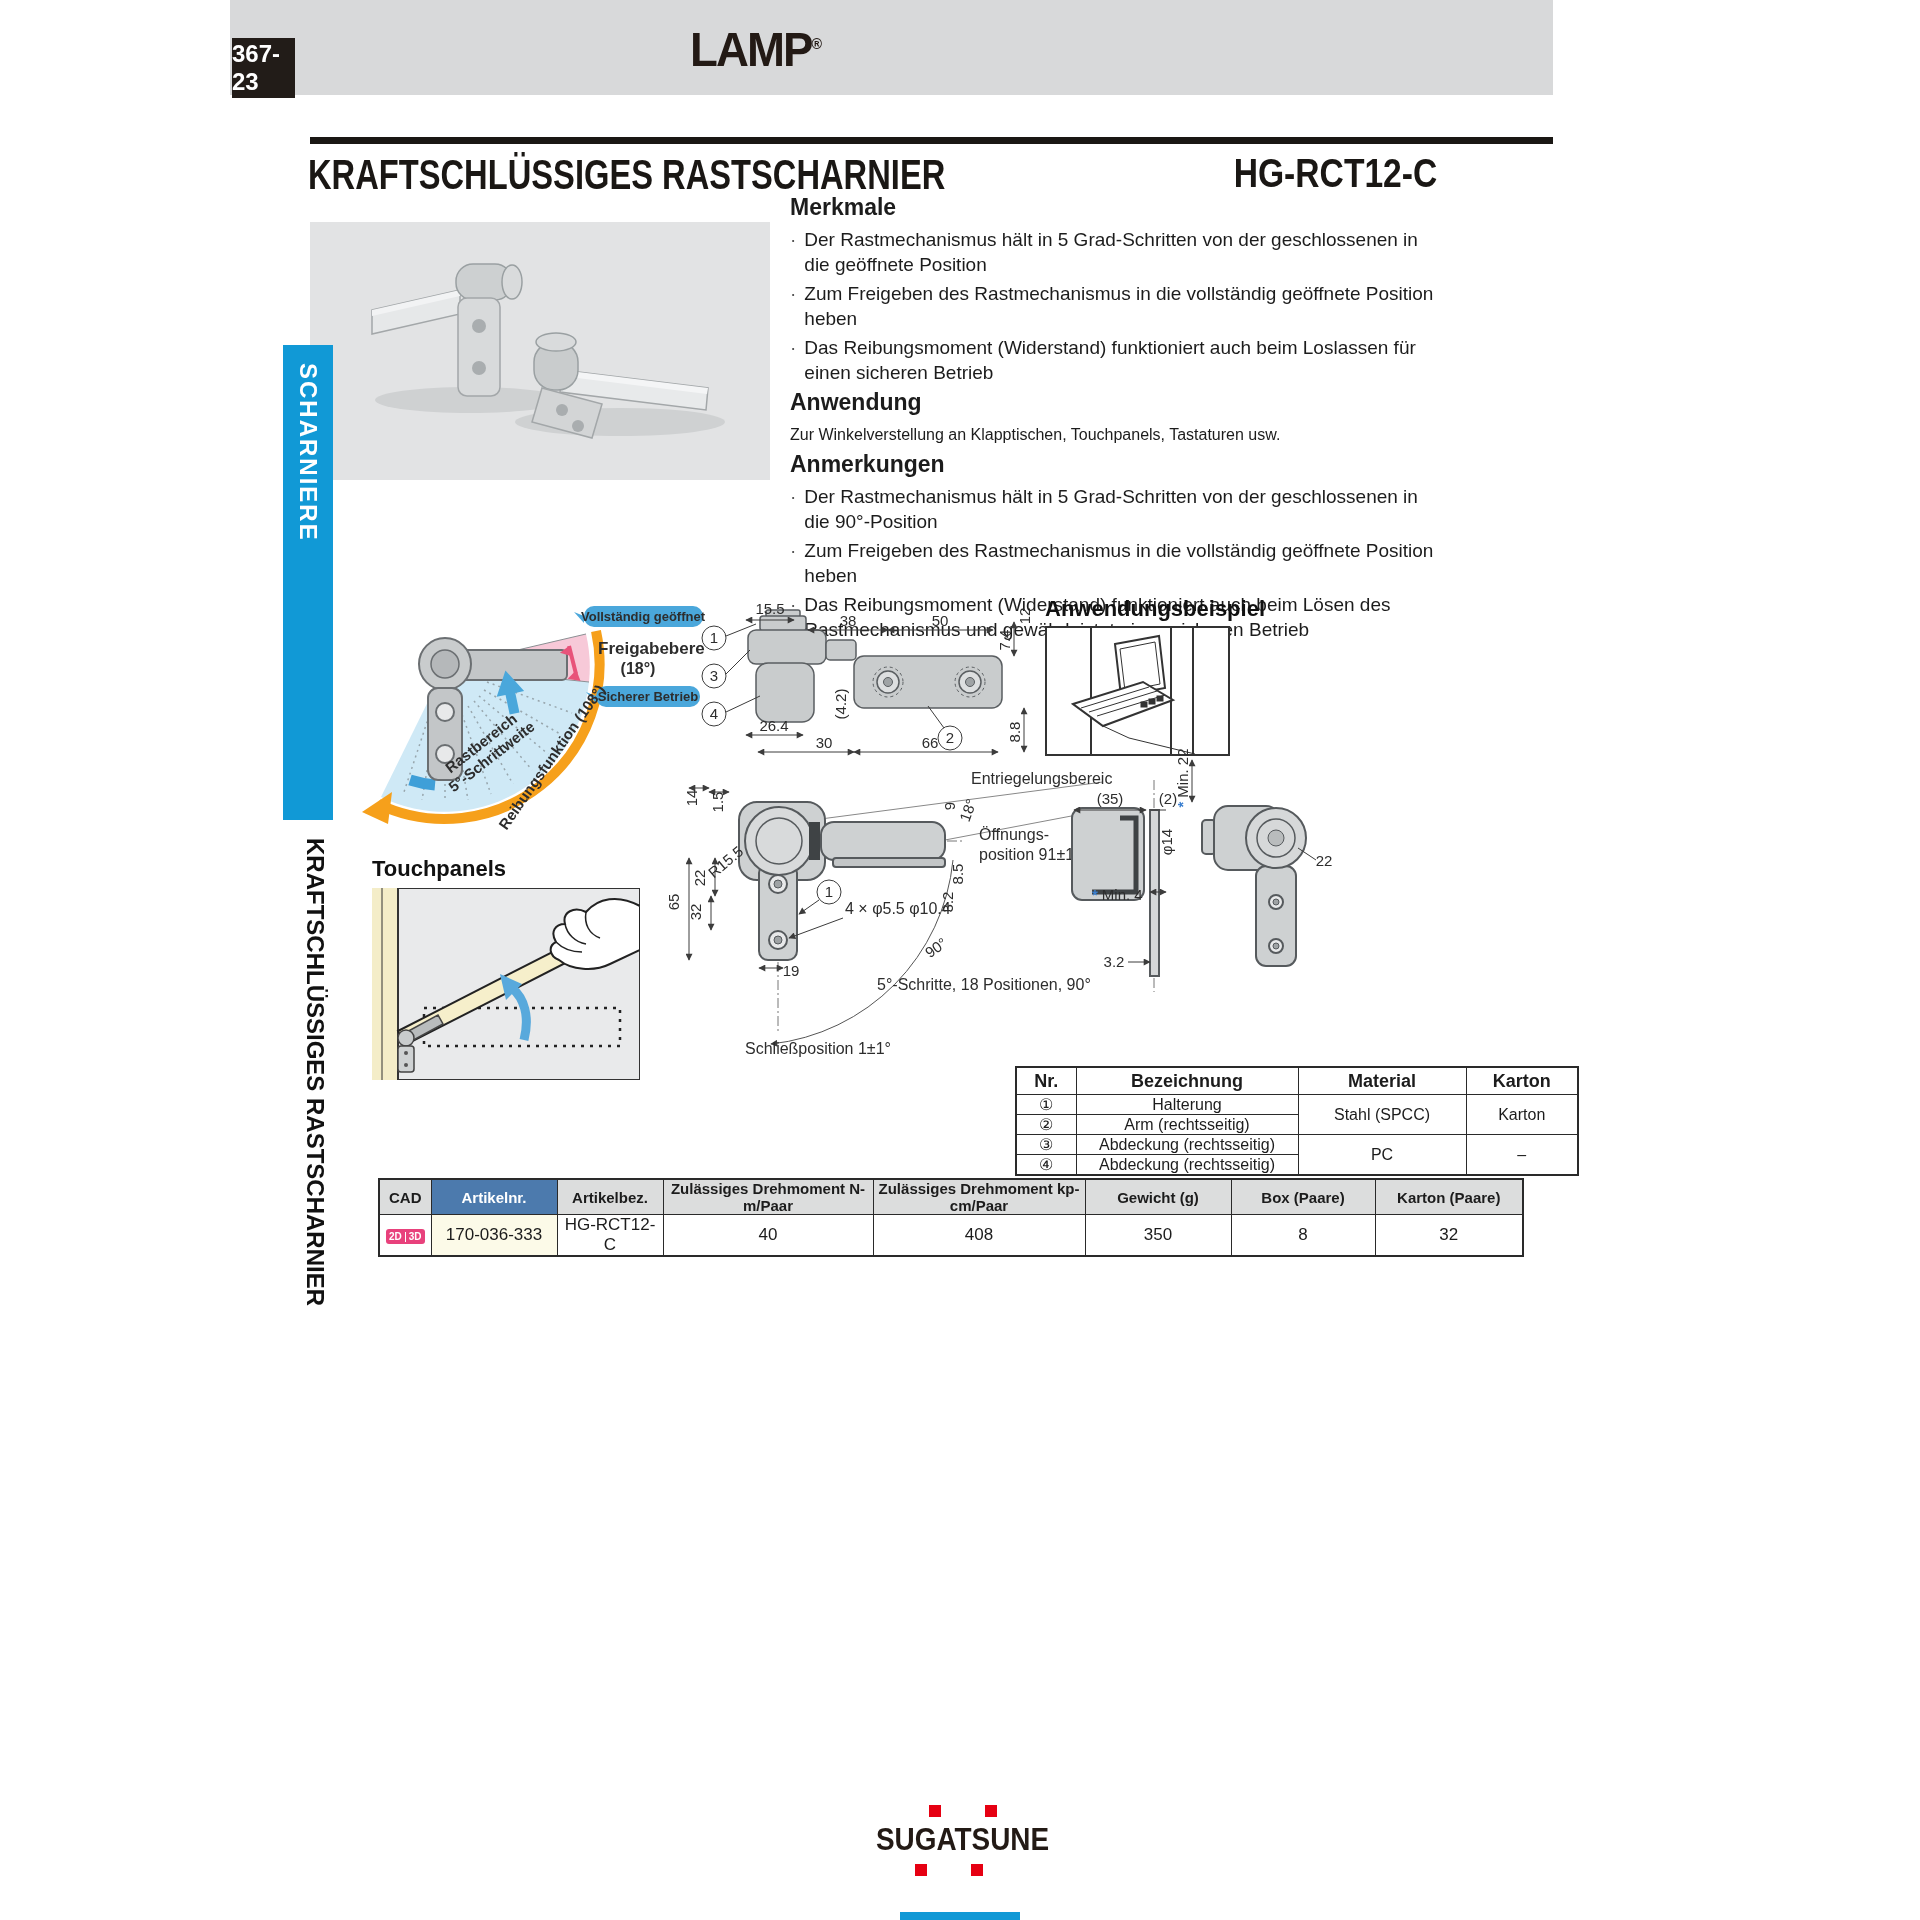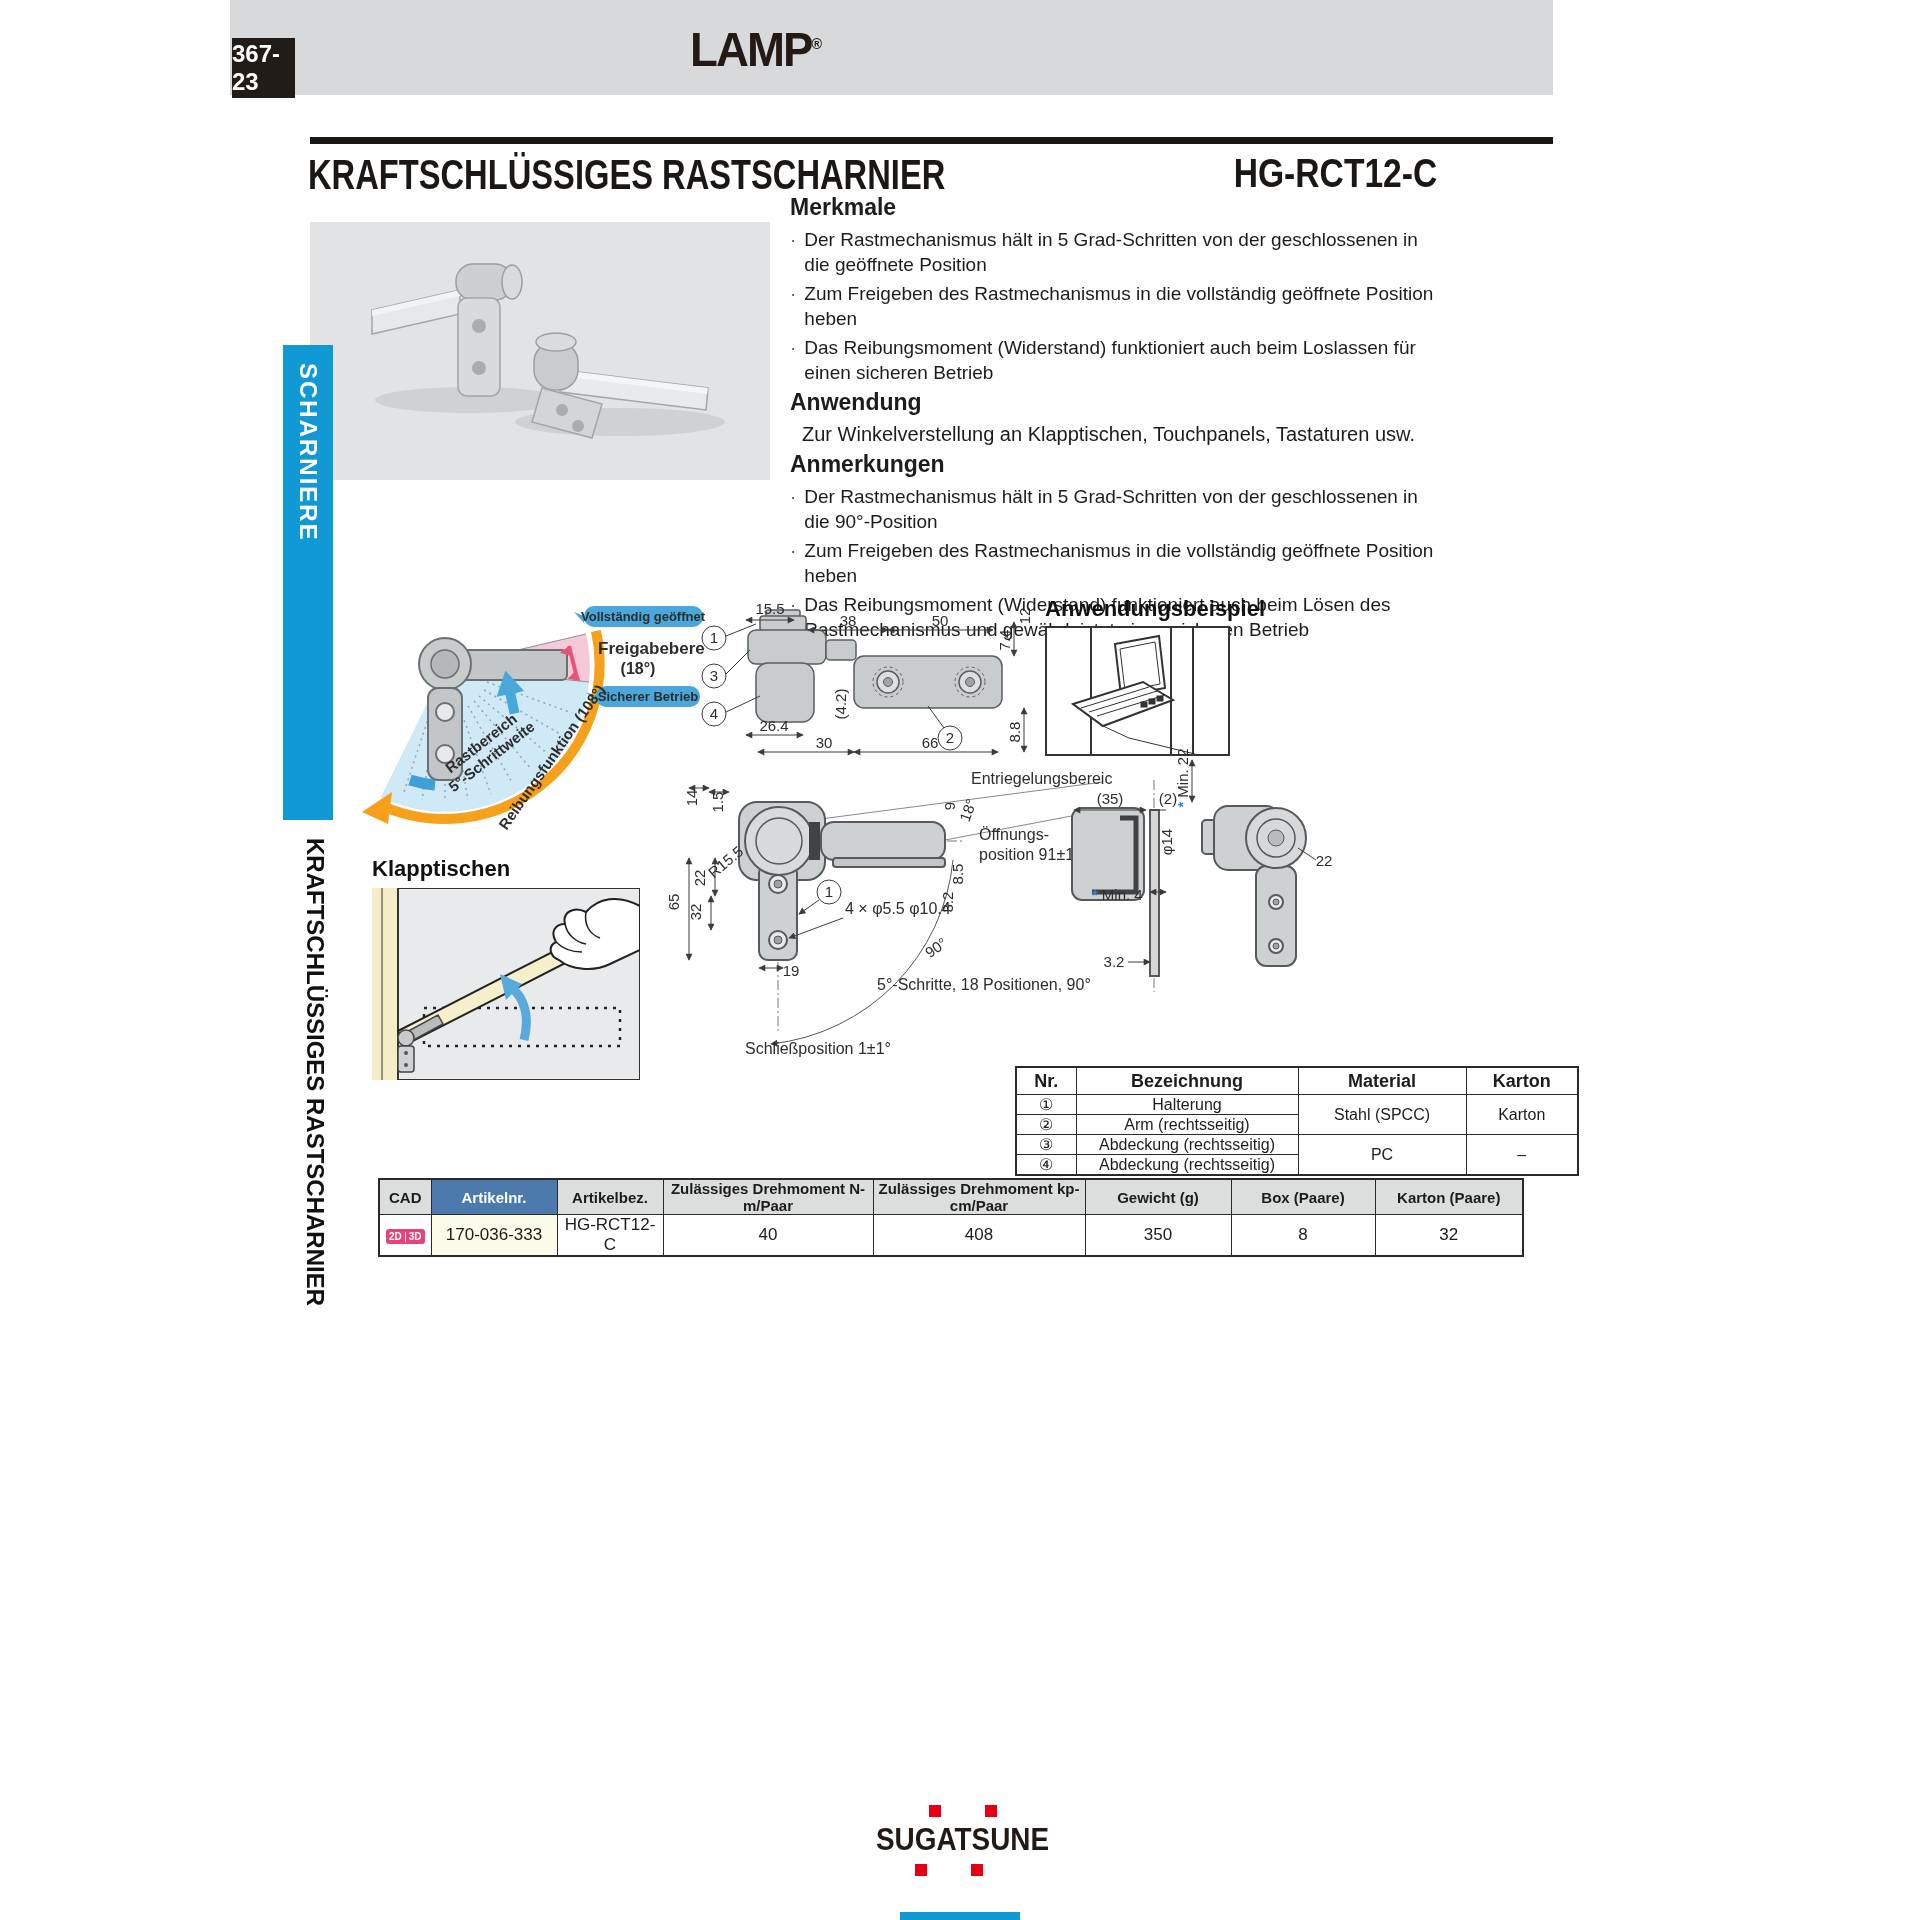--- a/index.html
+++ b/index.html
@@ -20,21 +20,21 @@
   .model{right:367px;top:150px;font-size:41px;font-weight:bold;white-space:nowrap;
          transform:scaleX(0.82);transform-origin:right;color:#1a1714;}
 
   
   .col{left:790px;top:194px;width:760px;}
   .h1{font-size:23px;font-weight:bold;margin:0 0 6px 0;}
   .h1.mt{margin-top:2px;}
   ul.blist{list-style:none;margin:0;padding:0;width:655px;}
   ul.blist li{display:flex;gap:8px;font-size:19px;line-height:25px;margin-bottom:4px;}
   ul.blist .dot{color:#555;flex:0 0 auto;}
-  .ptext{font-size:20px;line-height:25px;margin:0 0 4px 12px;width:700px;}
+  .ptext{font-size:16px;line-height:25px;margin:0 0 4px 0;width:700px;}
 
   
   .side-tab{left:283px;top:345px;width:50px;height:475px;background:#1199d6;}
   .side-tab span{writing-mode:vertical-rl;color:#fff;font-size:24px;font-weight:bold;
                  letter-spacing:2px;display:block;margin:18px auto 0 auto;}
   .side-prod{left:293px;top:838px;width:44px;height:540px;}
   .side-prod span{writing-mode:vertical-rl;color:#111;font-size:24px;font-weight:bold;display:block;margin:0 auto;}
 
   
   .h2{font-size:22px;font-weight:bold;color:#111;}
@@ -388,21 +388,21 @@
     <g stroke="#565a5d">
       <circle cx="76" cy="112" r="7" fill="#e8e9ea" stroke-width="2"></circle>
       <circle cx="76" cy="112" r="3" fill="#9fa3a5"></circle>
       <circle cx="76" cy="156" r="7" fill="#e8e9ea" stroke-width="2"></circle>
       <circle cx="76" cy="156" r="3" fill="#9fa3a5"></circle>
     </g>
     <line x1="98" y1="58" x2="116" y2="70" stroke="#3c3c3c" stroke-width="1"></line>
     <text class="dimtxt" x="124" y="76" text-anchor="middle">22</text>
   </svg>
 
-  <div class="abs h2" style="left:372px;top:856px">Klapptischen</div>
+  <div class="abs h2" style="left:372px;top:856px">Touchpanels</div>
   <svg class="abs" style="left:372px;top:888px" width="268" height="192" viewBox="0 0 268 192">
     <rect x="0" y="0" width="268" height="192" fill="#e9eaeb" stroke="#333" stroke-width="2"></rect>
     <rect x="0" y="0" width="26" height="192" fill="#f4edc8"></rect>
     <line x1="26" y1="0" x2="26" y2="192" stroke="#333" stroke-width="2"></line>
     <line x1="10" y1="0" x2="10" y2="192" stroke="#333" stroke-width="1"></line>
     <rect x="52" y="120" width="196" height="38" fill="none" stroke="#222" stroke-width="2.5" stroke-dasharray="3,6"></rect>
 
     <polygon points="26,143 200,54 207,68 33,157" fill="#f6efcb" stroke="#222" stroke-width="2"></polygon>
 
     <polygon points="31,146 66,127 71,136 36,155" fill="#b9bcbd" stroke="#444" stroke-width="1.5"></polygon>

